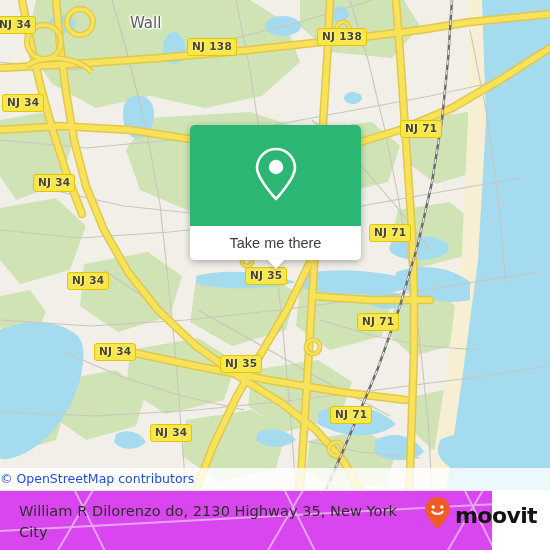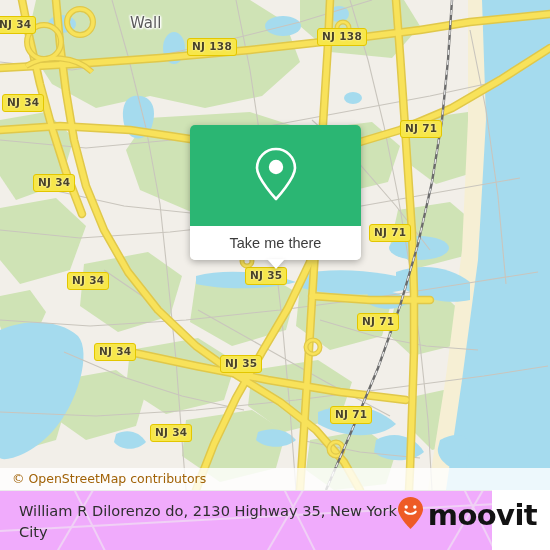--- a/index.html
+++ b/index.html
@@ -61,25 +61,25 @@
   }
 
   
   #attribution {
     position: absolute;
     left: 0;
     top: 468px;
     width: 550px;
     height: 22px;
     background: rgba(255,255,255,0.80);
-    color: #a16207;
+    color: #1d4ed8;
     font-family: "DejaVu Sans", sans-serif;
     font-size: 12.5px;
     line-height: 22px;
-    padding-left: 12px;
+    padding-left: 0;
     box-sizing: border-box;
     white-space: nowrap;
   }
 
   
   #popup {
     position: absolute;
     left: 190px;
     top: 125px;
     width: 171px;
@@ -118,21 +118,21 @@
     border-right: 9px solid transparent;
     border-top: 10px solid #ffffff;
     filter: drop-shadow(0 2px 2px rgba(0,0,0,0.18));
   }
 
   
   #footer {
     position: absolute;
     left: 0; top: 490px;
     width: 492px; height: 60px;
-    background: #f0abfc;
+    background: #d946ef;
     overflow: hidden;
     border-top: 1px solid #ebebeb;
     box-sizing: border-box;
   }
   #footer-watermark {
     position: absolute; left: 0; top: -30px;
     width: 550px; height: 120px;
     opacity: .55;
   }
   #footer-text {
@@ -150,21 +150,21 @@
     right: 13px;
     top: 498px;
     height: 34px;
     display: flex;
     align-items: center;
     z-index: 20;
   }
   #moovit-word {
     color: #131313;
     font-family: "DejaVu Sans", sans-serif;
-    font-size: 29px;
+    font-size: 22px;
     font-weight: bold;
     letter-spacing: -0.6px;
     line-height: 29px;
     margin-left: 3px;
   }
 </style>
 </head>
 <body>
 
 <div id="screen">

